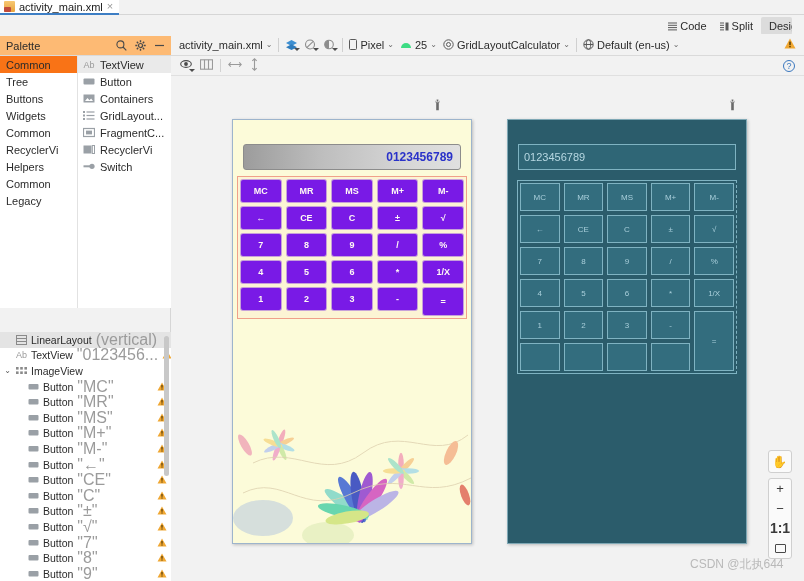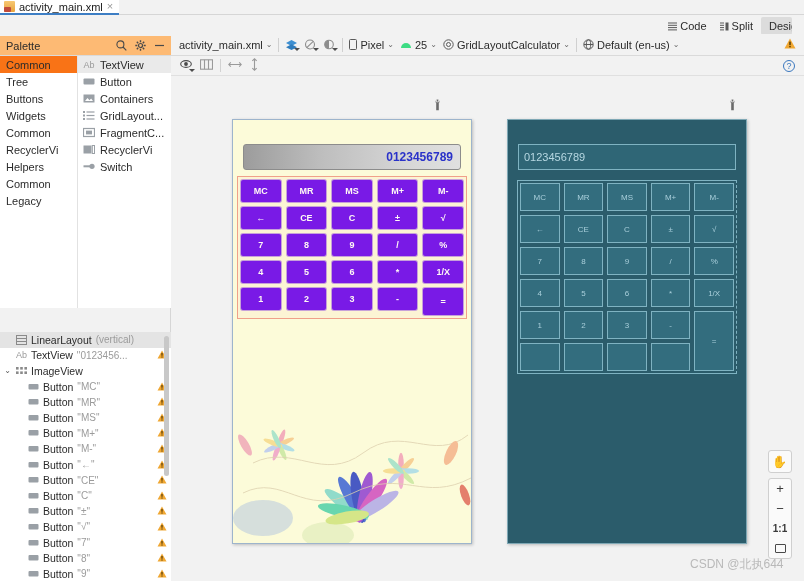--- a/index.html
+++ b/index.html
@@ -105,21 +105,21 @@
     position: absolute; left: 0; top: 332px; width: 171px; height: 249px;
     background: #ffffff; overflow: hidden;
   }
   .tree-row {
     height: 15.6px; display: flex; align-items: center; gap: 4px;
     font-size: 10.5px; color: #2b2b2b; white-space: nowrap; padding-right: 4px;
   }
   .tree-row.sel { background: #e4e4e4; }
   .tw-arrow { width: 9px; font-size: 8px; color: #5a5a5a; text-align: center; flex: none; }
   .tree-ic { width: 11px; height: 10px; flex: none; display: block; }
-  .tree-val { color: #9b9b9b; font-size: 10px; }
+  .tree-val { color: #9b9b9b; font-size: 16px; }
   .tree-warn { margin-left: auto; flex: none; }
   .tree-scroll {
     position: absolute; right: 2px; top: 4px; width: 5px; height: 140px;
     background: #c8c8c8; border-radius: 3px;
   }
 
   
   .surface {
     position: absolute; left: 171px; top: 56px; width: 633px; height: 525px;
     background: #f2f2f2;
@@ -203,21 +203,21 @@
   }
   .zoom-box {
     position: absolute; left: 768px; top: 478px; width: 24px; height: 81px;
     background: #fafafa; border: 1px solid #cfcfcf; border-radius: 3px;
     display: flex; flex-direction: column; align-items: center;
   }
   .zbtn {
     width: 24px; height: 20px; display: flex; align-items: center; justify-content: center;
     font-size: 13px; color: #3a3a3a;
   }
-  .zbtn.small { font-size: 10px; font-weight: bold; }
+  .zbtn.small { font-size: 14px; font-weight: bold; }
   .fit-ic { width: 11px; height: 9px; border: 1.2px solid #4a4a4a; border-radius: 1px; }
   .watermark {
     position: absolute; left: 690px; top: 556px;
     font-size: 12px; color: #b9b9b9; white-space: nowrap;
   }
   .vsep {
     position: absolute; left: 170px; top: 36px; width: 1px; height: 545px;
     background: #d6d6d6;
   }
 </style>

